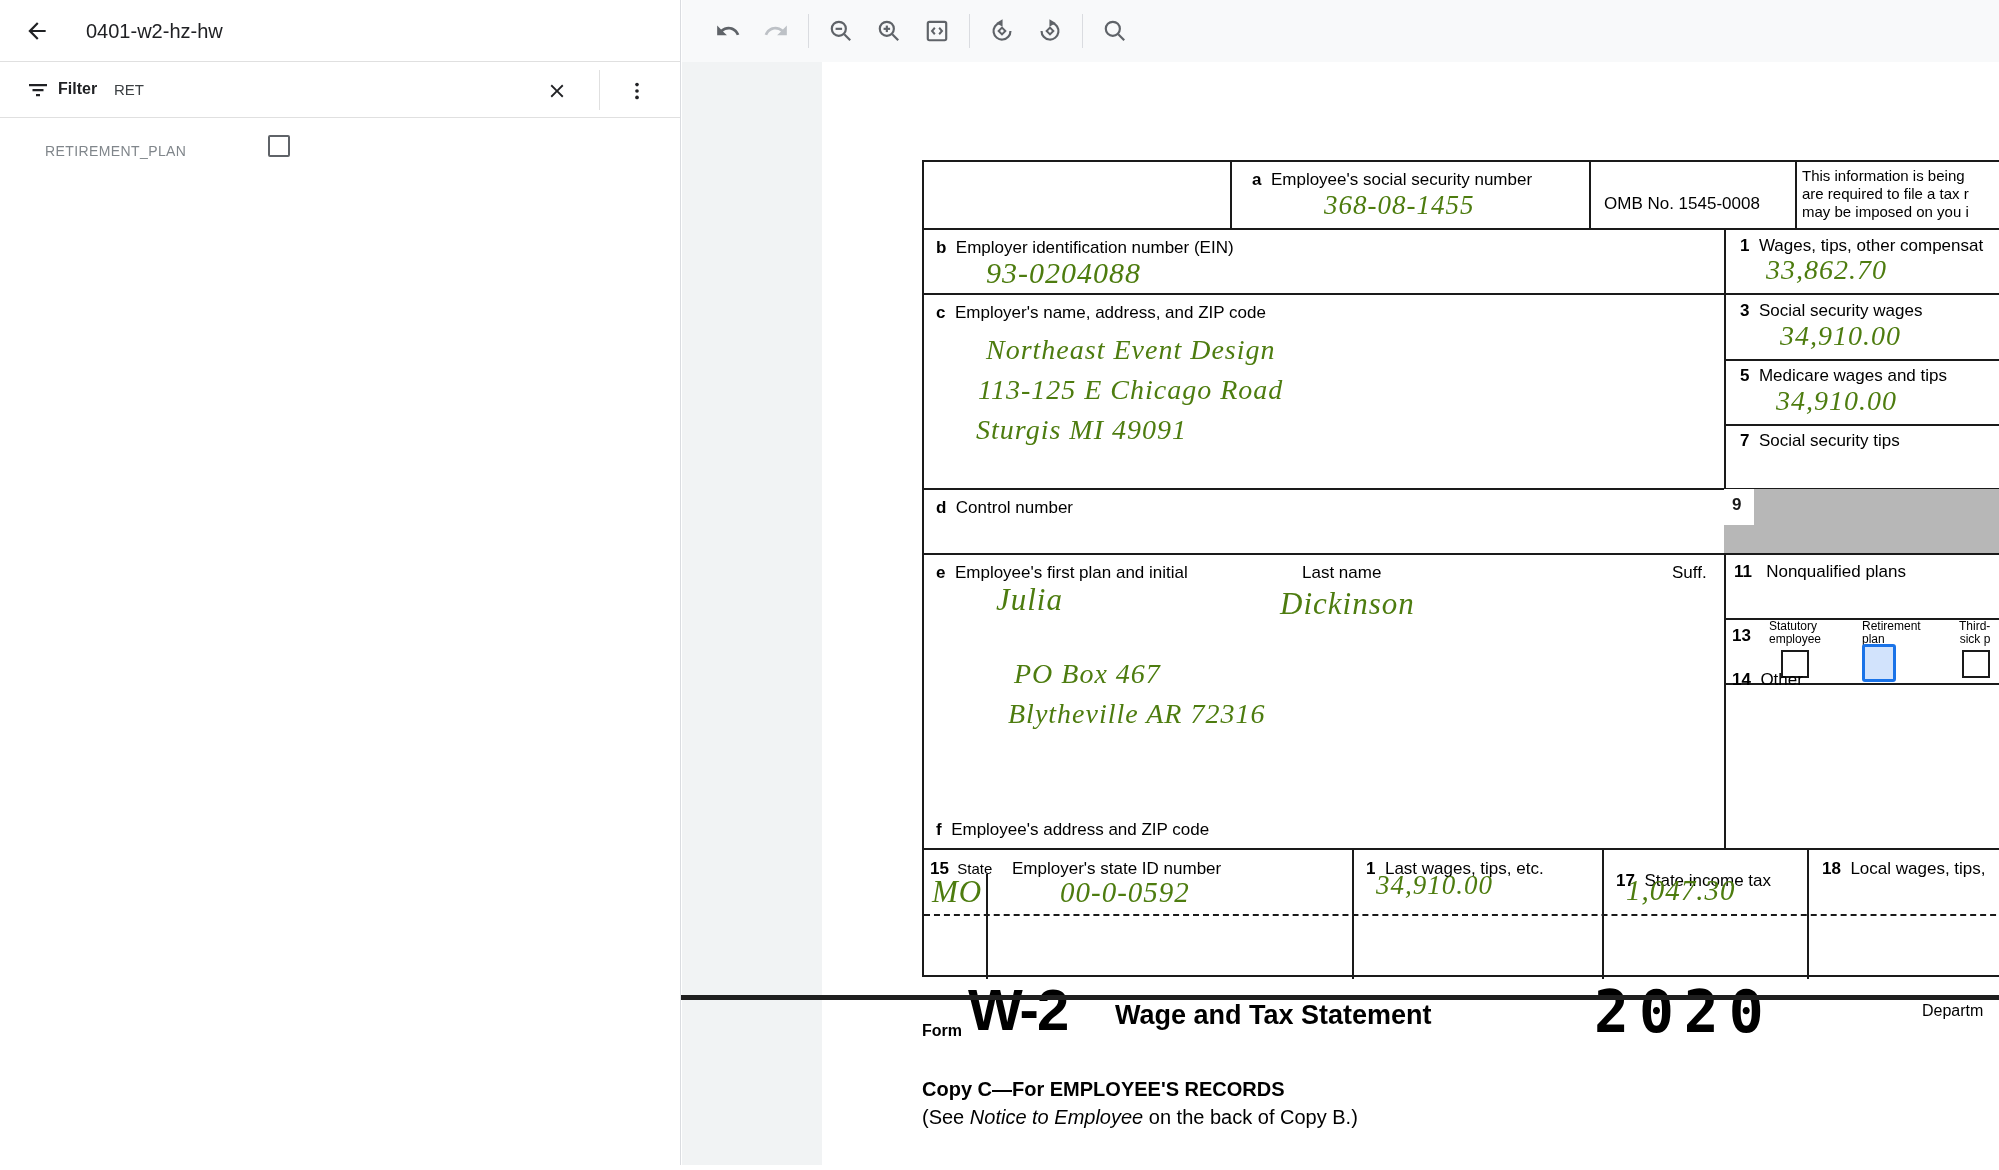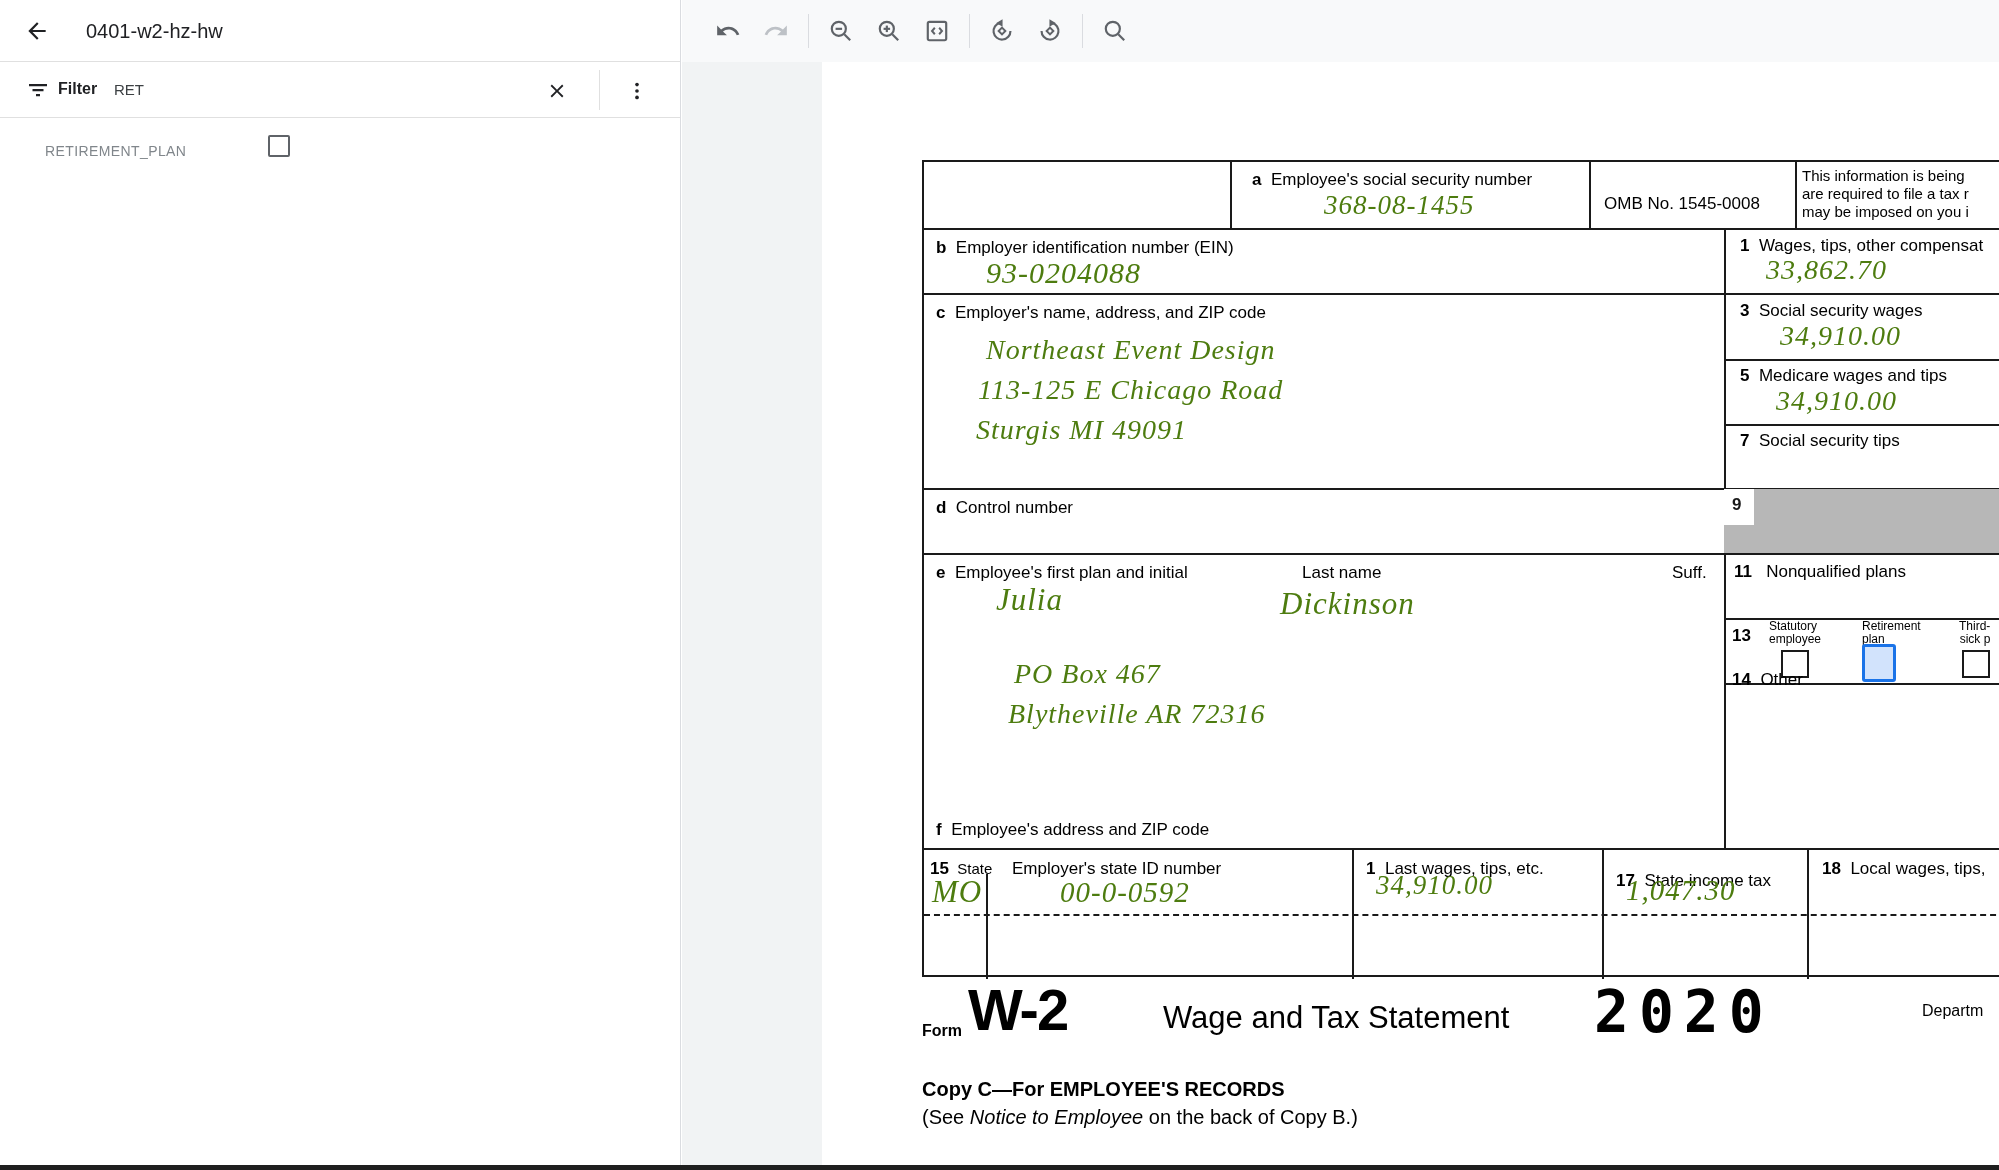--- a/index.html
+++ b/index.html
@@ -1,18 +1,18 @@
 <!DOCTYPE html>
 <html><head>
 <meta charset="utf-8">
 <style>
   * { margin:0; padding:0; box-sizing:border-box; }
   html,body { width:1999px; height:1170px; overflow:hidden; background:#fff;
               font-family:"Liberation Sans", sans-serif; }
-  .app { position:relative; width:1999px; height:1170px; }
+  .app { position:relative; width:1999px; height:1000px; }
 
   
   .sidebar { position:absolute; left:0; top:0; width:681px; height:1165px;
              background:#fff; border-right:1px solid #dadce0; z-index:5; }
   .sidebar-header { position:relative; height:62px; border-bottom:1px solid #e0e0e0;
                     display:flex; align-items:center; }
   .back-btn { position:absolute; left:24px; top:17px; width:28px; height:28px;
               border:none; background:transparent; cursor:pointer; }
   .doc-title { position:absolute; left:86px; top:50%; transform:translateY(-50%);
                font-size:20px; color:#202124; white-space:nowrap; }
@@ -58,21 +58,21 @@
   .fcheck-hl { position:absolute; width:34px; height:38px; border:3px solid #1a73e8;
                border-radius:3px; background:#d2e3fc; cursor:pointer; }
   .gray9 { position:absolute; left:800px; top:327px; width:292px; height:64px; background:#b7b7b7; }
   .gray9-tab { position:absolute; left:0; top:0; width:30px; height:36px; background:#fff; }
   .gray9-num { position:absolute; left:8px; top:6px; font-size:17px; font-weight:700; }
 
   .w2-footer { position:absolute; left:100px; top:920px; width:1092px; color:#000; }
   .f-form { position:absolute; left:0px; top:40px; font-size:16px; font-weight:700; }
   .f-w2 { position:absolute; left:46px; top:-6px; font-size:58px; font-weight:900;
           letter-spacing:-2px; }
-  .f-name { position:absolute; left:193px; top:18px; font-size:31px; font-weight:400;margin-left:48px; }
+  .f-name { position:absolute; left:193px; top:18px; font-size:27px; font-weight:700; }
   .f-year { position:absolute; left:672px; top:-4px; font-size:58px; font-weight:700;
             font-family:"DejaVu Sans Mono", monospace; letter-spacing:10px; }
   .f-dept { position:absolute; left:1000px; top:20px; font-size:16px; white-space:nowrap; }
   .f-copy { position:absolute; left:0px; top:96px; font-size:20px; font-weight:700; white-space:nowrap; }
   .f-see { position:absolute; left:0px; top:124px; font-size:20px; white-space:nowrap; }
   .f-see i { font-style:italic; }
 
   .bottom-bar { position:absolute; left:0; bottom:0; width:1999px; height:5px;
                 background:#1f1f1f; cursor:pointer; }
   svg { display:block; }

